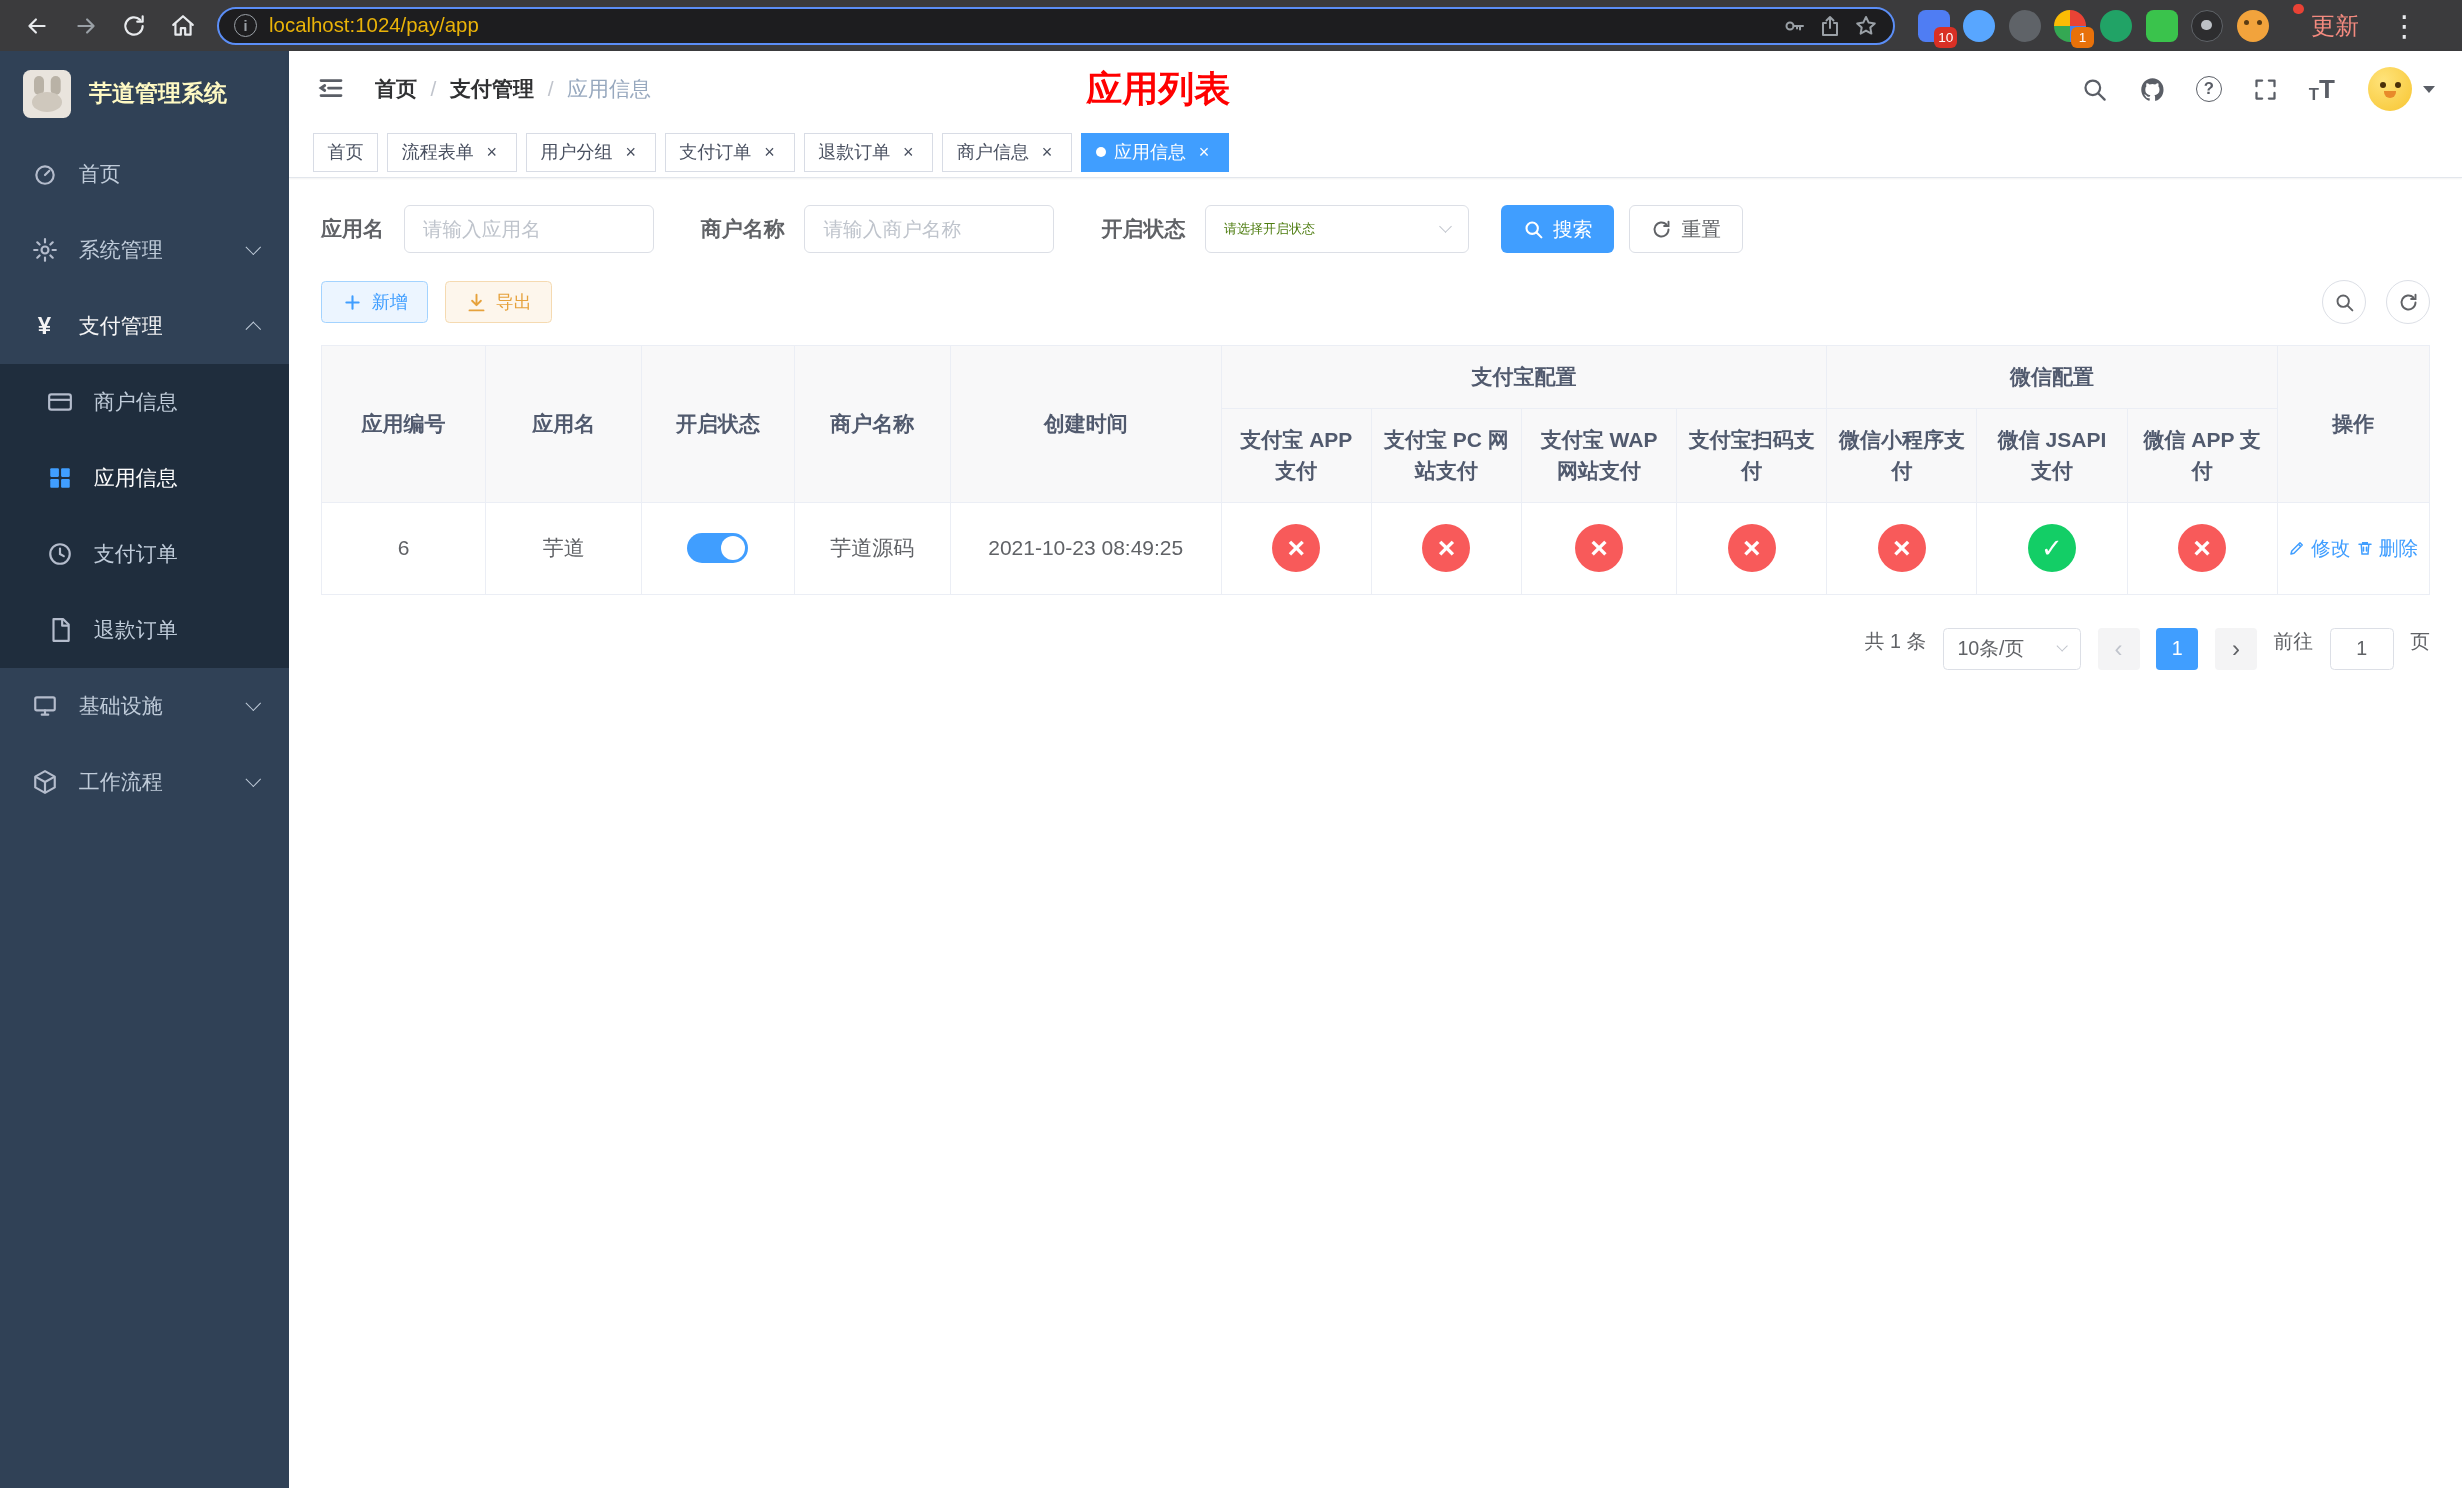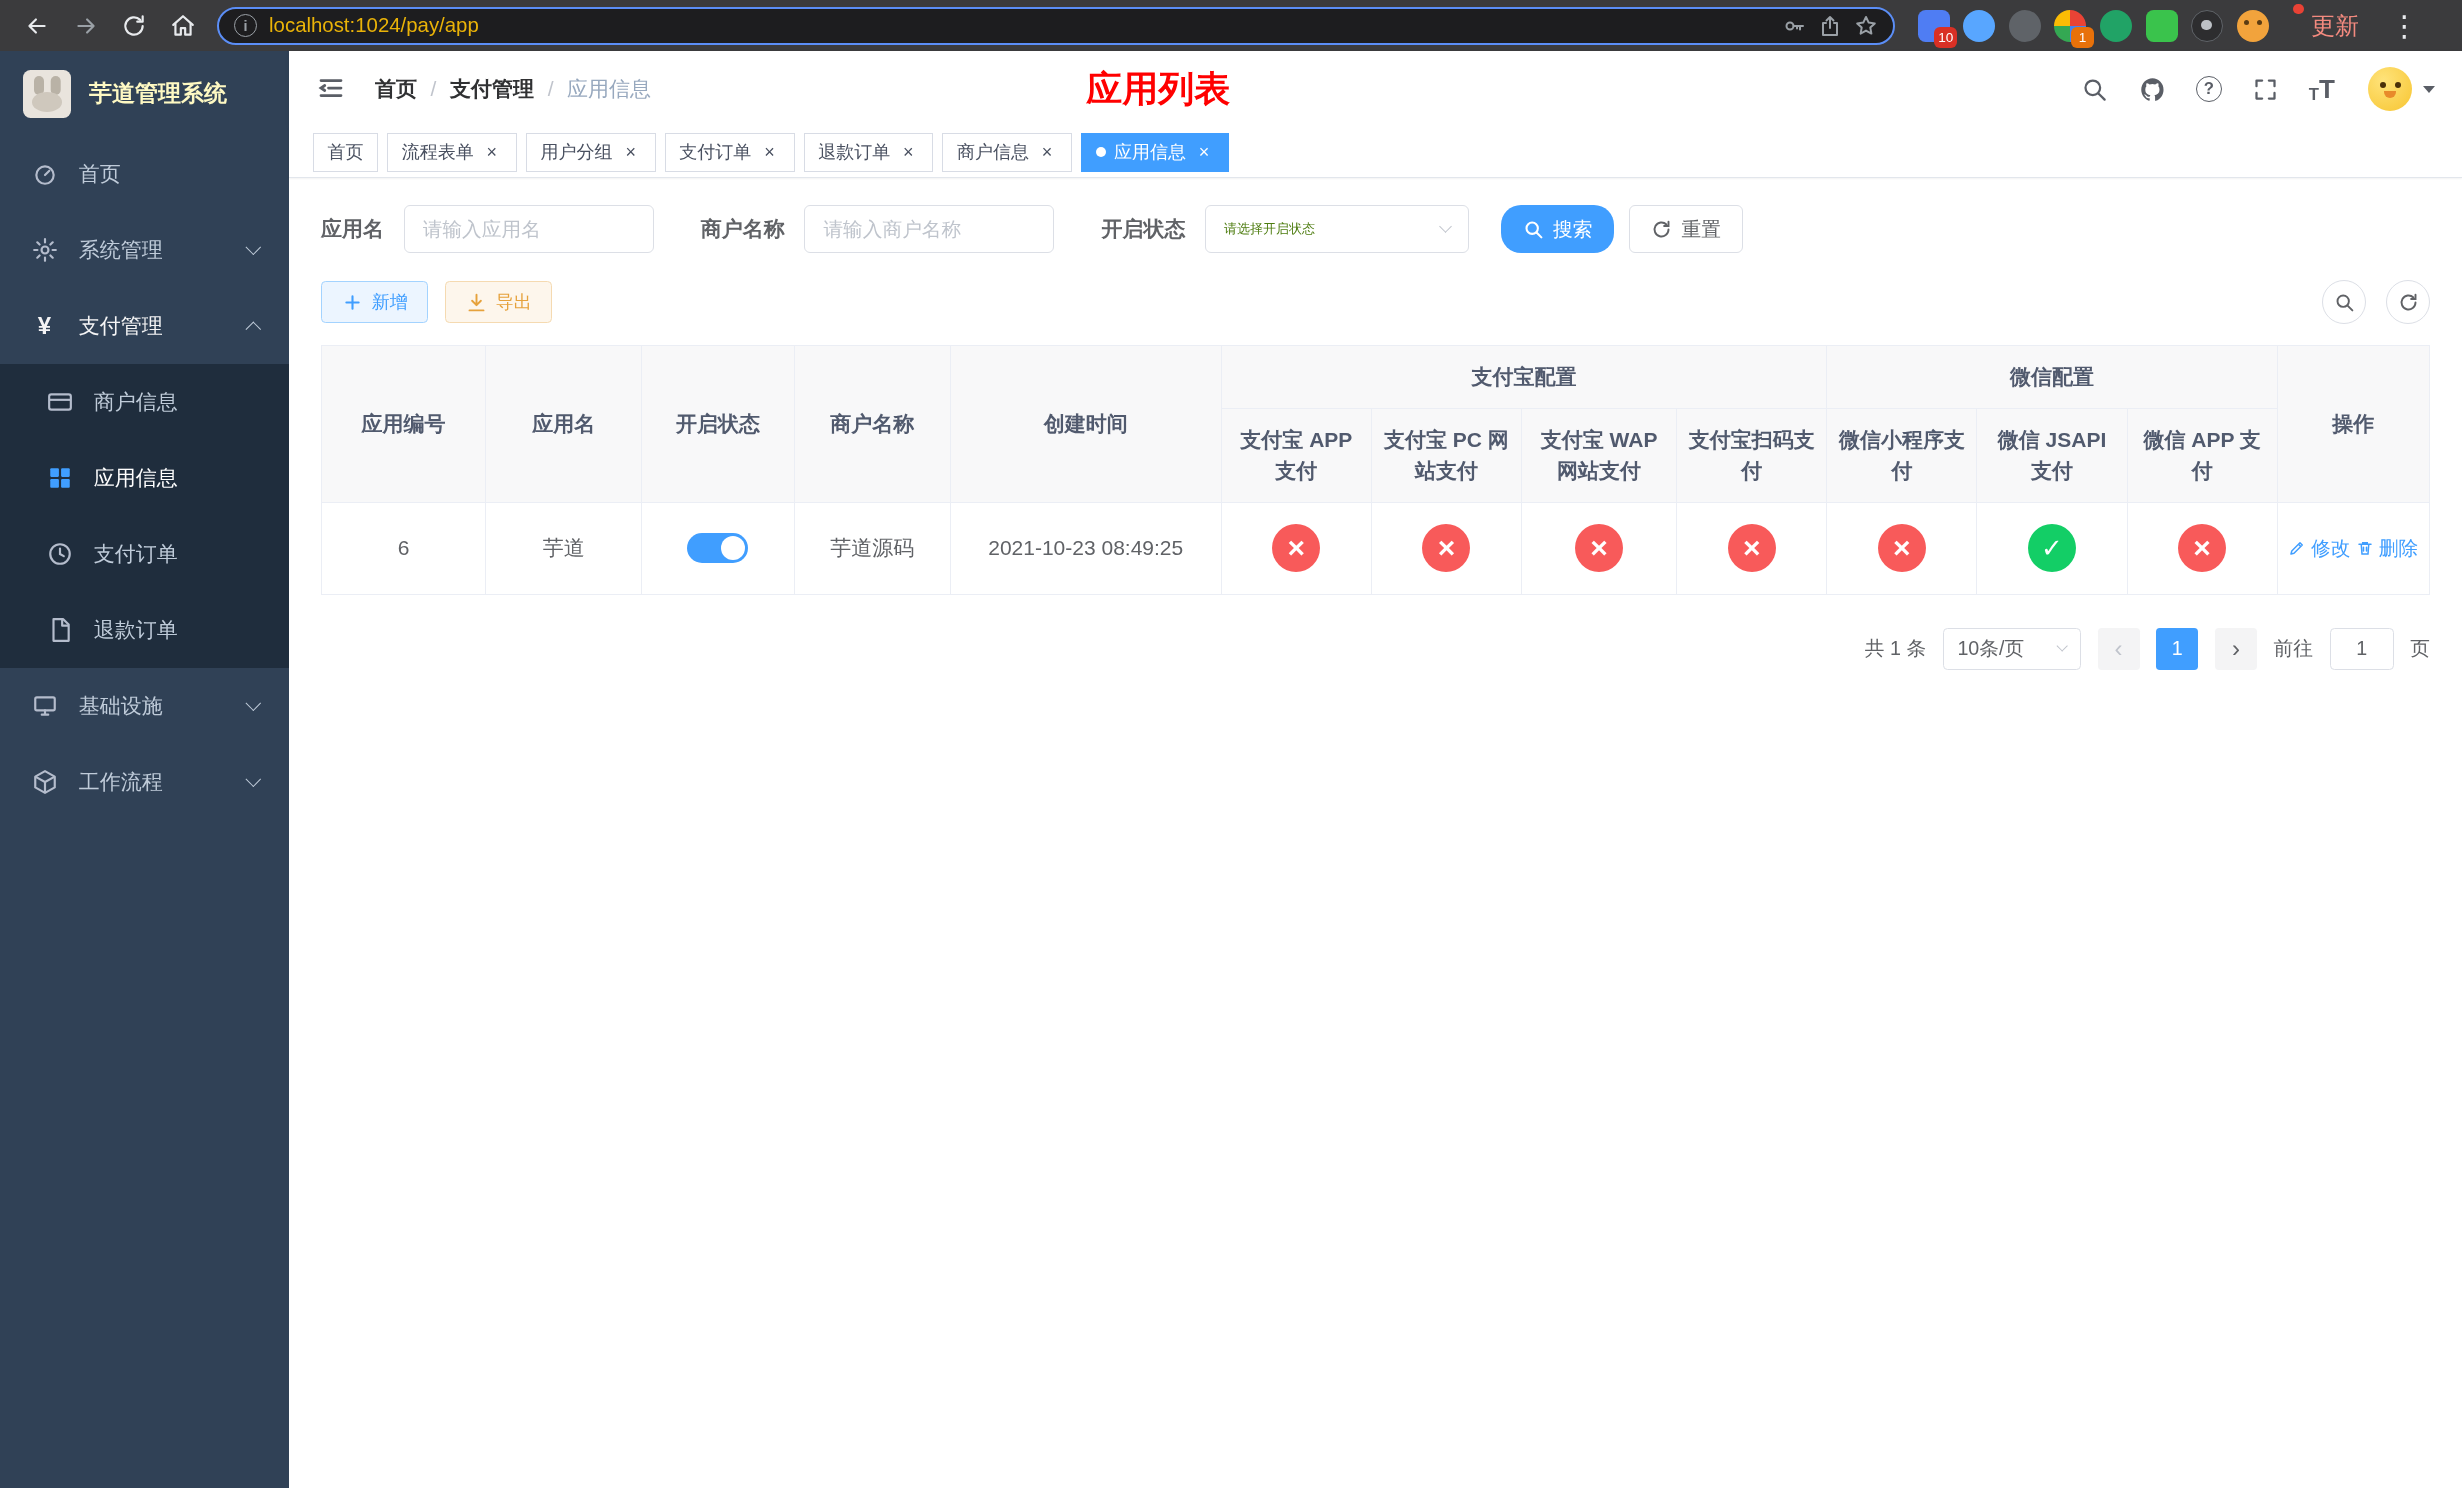--- a/index.html
+++ b/index.html
@@ -94,21 +94,21 @@
   .filter-row { display:flex; align-items:center; }
   .f-label { font-size:21px; color:#606266; font-weight:700; margin-right:19.7px; white-space:nowrap; }
   .f-label.ml { margin-left:47px; }
   .f-input { width:250px; height:48px; border:0.8px solid #dcdfe6; border-radius:6px; padding:16px 18px; font-size:19.7px; color:#606266; font-family:inherit; outline:none; background:#fff; }
   .f-input::placeholder { color:#bfc4cc; }
   .f-select { width:264px; height:48px; border:0.8px solid #dcdfe6; border-radius:6px; padding:0 18px; display:flex; align-items:center; justify-content:space-between; cursor:pointer; background:#fff; }
   .f-select .sel-text { color:#4d7c0f; font-size:13px; }
   .f-select .sel-caret { width:9px; height:9px; border-right:1.5px solid #c0c4cc; border-bottom:1.5px solid #c0c4cc; transform:rotate(45deg); margin-top:-4.5px; }
   .btn { display:inline-flex; align-items:center; gap:9px; height:48px; padding:0 21px; border-radius:6px; font-size:19.7px; cursor:pointer; border:0.8px solid transparent; white-space:nowrap; }
   .btn svg { width:21px; height:21px; }
-  .btn-primary { background:#409eff; color:#fff; margin-left:32px;border-radius:20px; }
+  .btn-primary { background:#409eff; color:#fff; margin-left:32px; }
   .btn-default { background:#fff; color:#606266; border-color:#dcdfe6; margin-left:15px; }
 
   .toolbar-row { display:flex; align-items:center; margin-top:27px; }
   .btn-sm { height:42px; padding:0 19.7px; font-size:18px; border-radius:4.5px; }
   .btn-plain-primary { background:#ecf5ff; border-color:#a3d3ff; color:#409eff; }
   .btn-plain-warning { background:#fdf6ec; border-color:#f5dab1; color:#e6a23c; margin-left:16.7px; }
   .toolbar-right { margin-left:auto; display:flex; align-items:center; gap:19.7px; }
   .circle-btn { width:44px; height:44px; border-radius:50%; border:0.8px solid #dcdfe6; background:#fff; display:flex; align-items:center; justify-content:center; color:#606266; cursor:pointer; }
   .circle-btn svg { width:21px; height:21px; }
 
@@ -125,21 +125,21 @@
   .cfg { width:48px; height:48px; border-radius:50%; display:inline-flex; align-items:center; justify-content:center; color:#fff; font-size:30px; font-weight:700; }
   .cfg-no { background:#f85a5a; }
   .cfg-no::before { content:"\00D7"; }
   .cfg-yes { background:#13ce66; }
   .cfg-yes::before { content:"\2713"; font-size:26px; }
   .row-actions { display:flex; align-items:center; justify-content:center; gap:6px; }
   .action-link { color:#409eff; font-size:19.7px; display:inline-flex; align-items:center; gap:4.5px; cursor:pointer; white-space:nowrap; }
   .action-link svg { width:18px; height:18px; }
 
   
-  .pagination { display:flex; align-items:center; justify-content:flex-end; gap:16.7px; margin-top:33px; font-size:19.7px; color:#606266; }
+  .pagination { display:flex; align-items:flex-start; justify-content:flex-end; gap:16.7px; margin-top:33px; font-size:19.7px; color:#606266; }
   .pg-select { width:138px; height:42px; border:0.8px solid #dcdfe6; border-radius:4.5px; display:flex; align-items:center; justify-content:space-between; padding:0 13.6px; cursor:pointer; }
   .pg-select .sel-caret { width:8.3px; height:8.3px; border-right:1.5px solid #c0c4cc; border-bottom:1.5px solid #c0c4cc; transform:rotate(45deg); margin-top:-3.8px; }
   .pg-btn { width:42px; height:42px; border-radius:3.8px; background:#f4f4f5; display:flex; align-items:center; justify-content:center; font-size:24px; cursor:pointer; }
   .pg-btn.disabled { color:#c0c4cc; }
   .pg-prev::before { content:"\2039"; }
   .pg-next::before { content:"\203A"; }
   .pg-page { width:42px; height:42px; border-radius:3.8px; background:#409eff; color:#fff; display:flex; align-items:center; justify-content:center; font-size:19.7px; cursor:pointer; }
   .pg-goto-input { width:64px; height:42px; border:0.8px solid #dcdfe6; border-radius:4.5px; text-align:center; font-size:19.7px; color:#606266; outline:none; font-family:inherit; }
 </style>
 </head>

